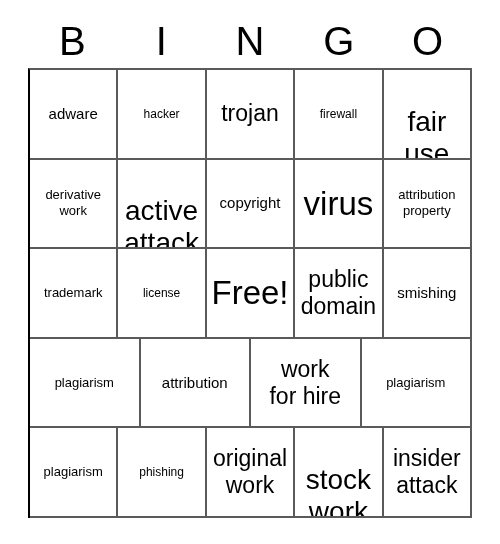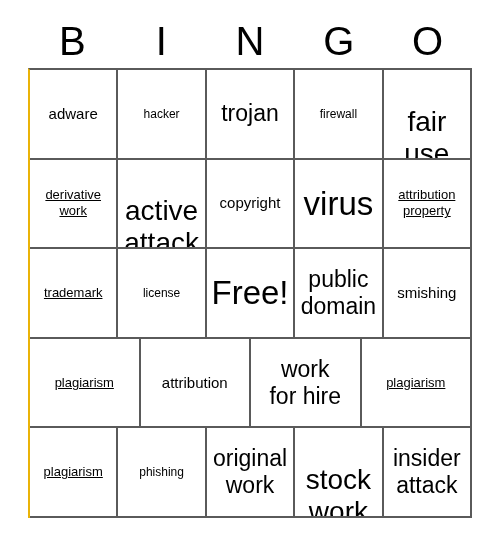--- a/index.html
+++ b/index.html
@@ -38,21 +38,21 @@
     font-weight: 400;
     color: #000000;
     letter-spacing: 0px;
   }
 
   
   .grid {
     width: 444px;
     height: 450px;
     border-top: 2px solid #5a5a5a;
-    border-left: 2px solid #eab308;
+    border-left: 2px solid #000000;
     box-sizing: border-box;
     display: flex;
     flex-direction: column;
   }
   .grid-row {
     display: flex;
     flex: 1 1 0;
     min-height: 0;
   }
   .cell {
@@ -71,21 +71,21 @@
     overflow: hidden;
   }
   .cell-text {
     display: block;
     width: 100%;
     white-space: pre-line;
     word-break: break-word;
   }
 
   
-  .fs-xs .cell-text { font-size: 13px; line-height: 16px; text-decoration: underline; }
+  .fs-xs .cell-text { font-size: 13px; line-height: 16px; }
   .fs-s  .cell-text { font-size: 15px; line-height: 18px; }
   .fs-m  .cell-text { font-size: 12px; line-height: 22px; }
   .fs-l  .cell-text { font-size: 23px; line-height: 27px; text-align: center; }
   .fs-xl .cell-text { font-size: 28px; line-height: 32px; margin-top: 48px; }
   .fs-xxl .cell-text { font-size: 33px; line-height: 37px; }
 </style>
 </head>
 <body>
 
 <div class="card">

